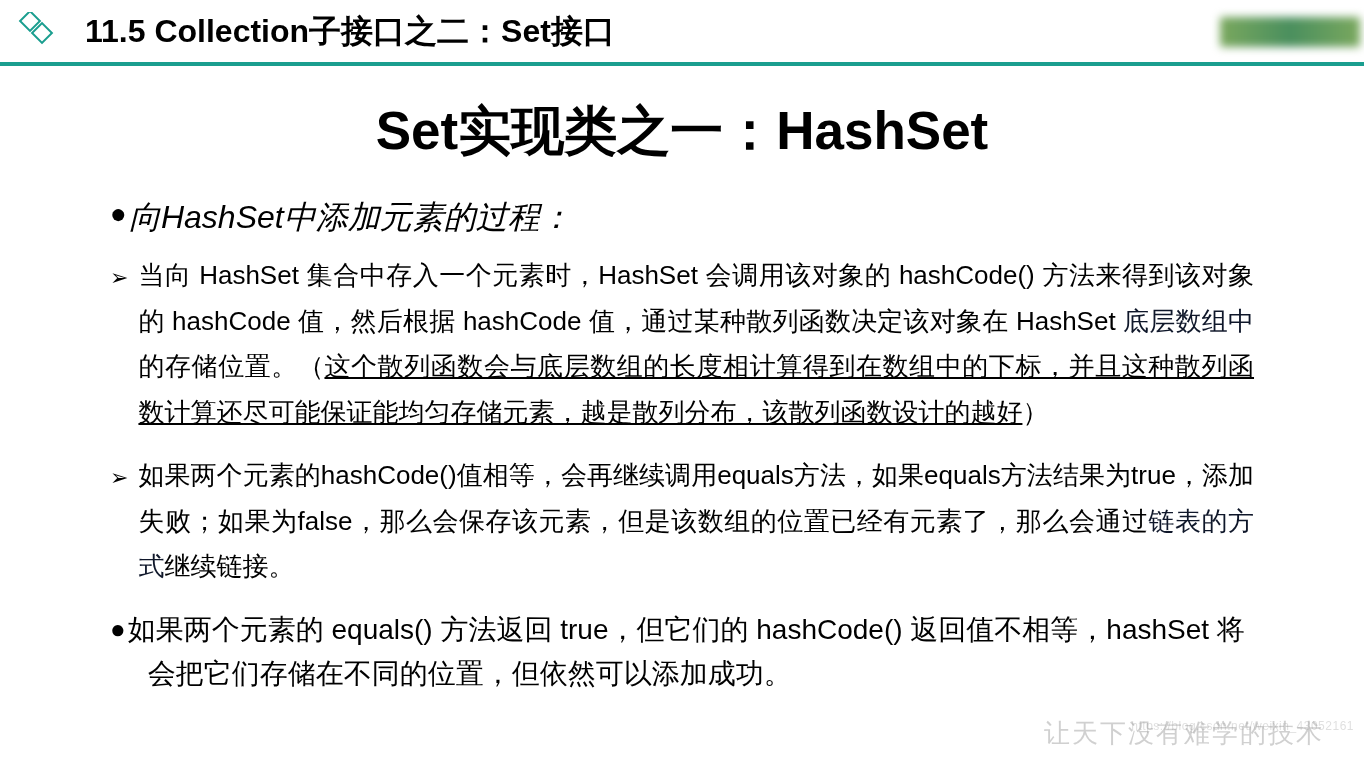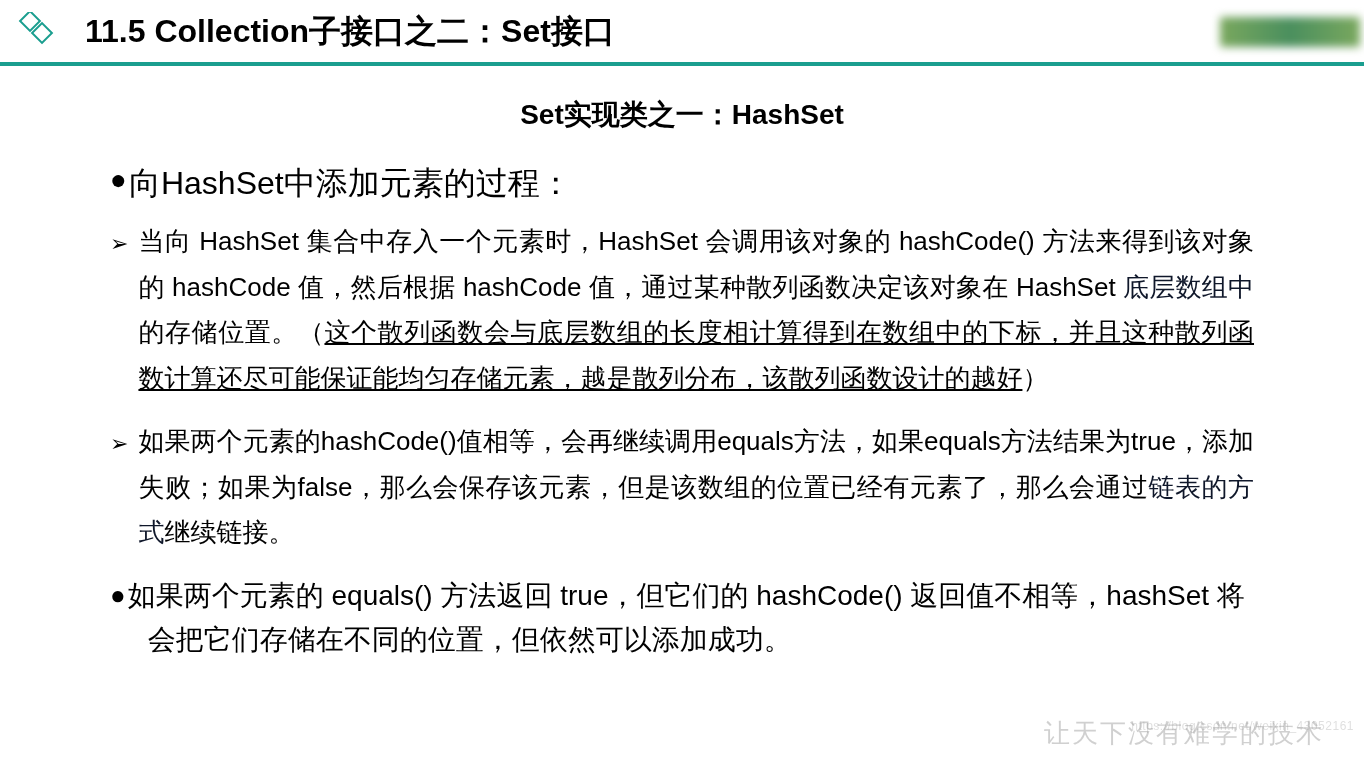--- a/index.html
+++ b/index.html
@@ -36,21 +36,21 @@
     }
     .header-logo-right {
       width: 140px;
       height: 30px;
       filter: blur(4px);
       background: linear-gradient(90deg, #7aa85e 0%, #4a8f5e 50%, #7aa85e 100%);
       border-radius: 2px;
     }
     .main-title {
       text-align: center;
-      font-size: 28px;
+      font-size: 53px;
       font-weight: bold;
       color: #000;
       margin: 30px 0 25px 0;
     }
     .content {
       padding: 0 110px;
     }
     .bullet-heading {
       display: flex;
       align-items: flex-start;
@@ -58,20 +58,21 @@
     }
     .bullet-dot {
       font-size: 28px;
       margin-right: 2px;
       line-height: 1.5;
     }
     .bullet-heading-text {
       font-size: 32px;
       line-height: 1.5;
       color: #000;
+      font-style: italic;
     }
     .sub-item {
       display: flex;
       align-items: flex-start;
       margin-bottom: 18px;
       font-size: 26px;
       line-height: 1.75;
       color: #000;
       text-align: justify;
     }

